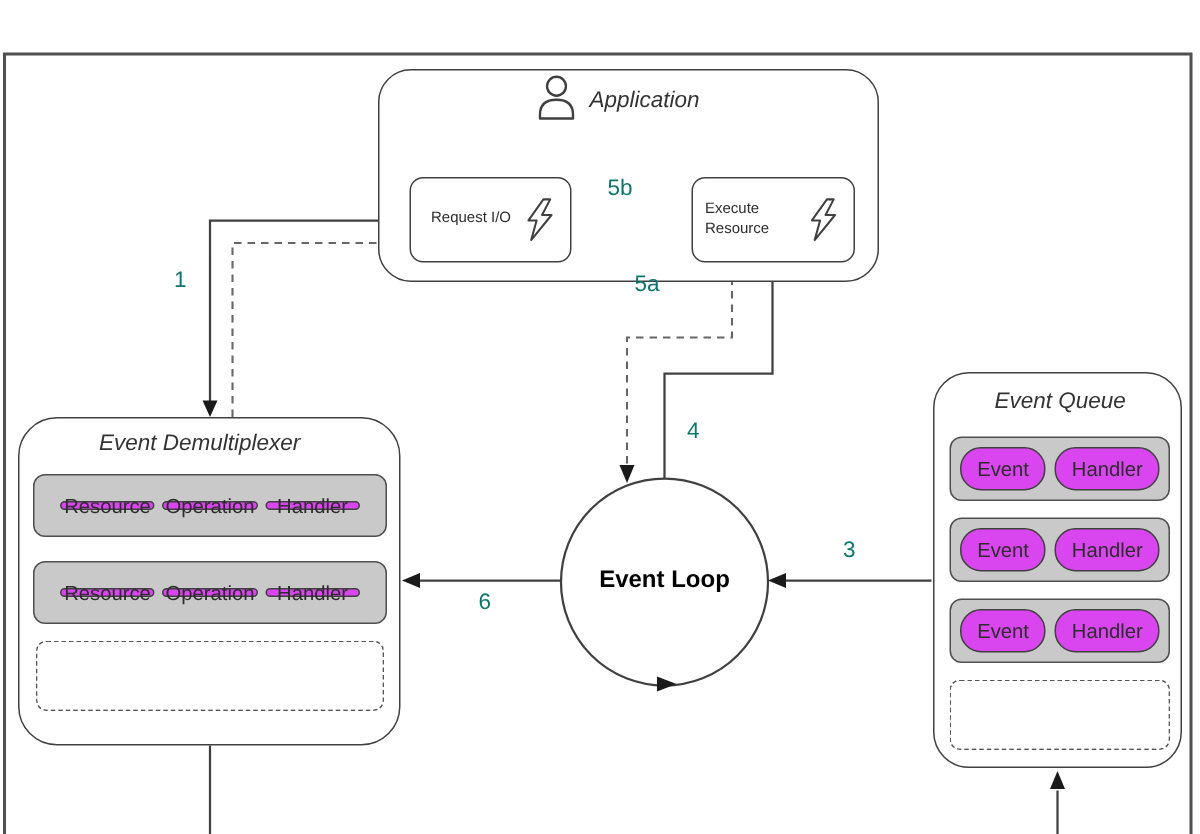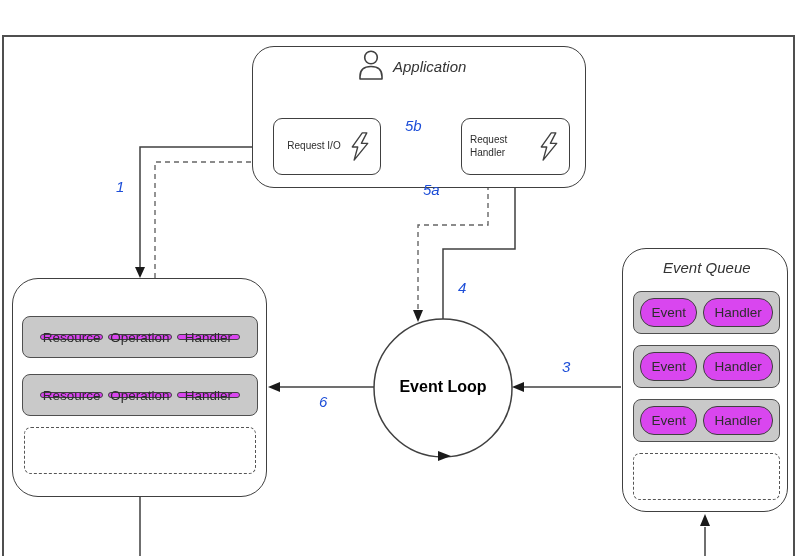--- a/index.html
+++ b/index.html
@@ -18,21 +18,21 @@
   #frame{position:absolute;left:2px;top:2px;width:793px;height:550px;border:2px solid var(--frame-border-color);}
   svg.layer{position:absolute;left:0;top:0;width:800px;height:556px;}
   svg .ln{fill:none;stroke:var(--line-color);stroke-width:1.5;}
   svg .dash{fill:none;stroke:var(--dashed-line-color);stroke-width:1.4;stroke-dasharray:5 4;}
   svg .ah{fill:#1a1a1a;stroke:none;}
   svg .circ{fill:#ffffff;stroke:var(--line-color);stroke-width:1.5;}
   .box{position:absolute;background:#fff;border:1.5px solid var(--line-color);}
   .rounded-lg{border-radius:24px;}
   .rounded-md{border-radius:9px;}
   .title{position:absolute;font-style:italic;font-size:15px;white-space:nowrap;color:#333;}
-  .num{position:absolute;font-size:15px;color:#1d4ed8;font-style:italic;}
+  .num{position:absolute;font-size:15px;color:#0f766e;}
   .iobox{display:flex;align-items:center;justify-content:space-between;padding:4px 10px 4px 8px;}
   .iobox .lbl{font-size:10px;line-height:1.25;width:64px;}
   .grayrow{position:absolute;background:var(--row-fill);border:1.4px solid #4f4f4f;border-radius:8px;
            display:flex;align-items:stretch;padding:17px;gap:5px;}
   .cell{background:#d946ef;border:1.3px solid var(--line-color);border-radius:14px;flex:1;
         display:flex;align-items:center;justify-content:center;font-size:13.5px;}
   .emptyrow{position:absolute;border:1.5px dashed #555;border-radius:7px;background:#fff;}
   .loop-label{position:absolute;font-weight:bold;font-size:16px;color:#000000;text-align:center;}
 </style>
 </head>
@@ -81,27 +81,28 @@
   <div class="title" style="left:393px;top:25px;">Application</div>
 
   <div class="box rounded-md iobox" style="left:273px;top:85px;width:108px;height:57px;">
     <div class="lbl" style="text-align:center;">Request I/O</div>
     <svg width="20" height="29" viewBox="0 0 22 32">
       <path d="M13.5 1 L2.5 16.5 H8.5 L4.5 31 L19.5 12.5 H12.5 L18.5 1 Z" fill="none" stroke="#404040" stroke-width="1.5" stroke-linejoin="round"></path>
     </svg>
   </div>
 
   <div class="box rounded-md iobox" style="left:461px;top:85px;width:109px;height:57px;">
-    <div class="lbl">Request Handler</div>
+    <div class="lbl">Execute Resource</div>
     <svg width="20" height="29" viewBox="0 0 22 32">
       <path d="M13.5 1 L2.5 16.5 H8.5 L4.5 31 L19.5 12.5 H12.5 L18.5 1 Z" fill="none" stroke="#404040" stroke-width="1.5" stroke-linejoin="round"></path>
     </svg>
   </div>
 
   <div class="box rounded-lg" style="left:12px;top:245px;width:255px;height:219px;border-radius:26px;"></div>
+  <div class="title" style="left:66px;top:254px;">Event Demultiplexer</div>
 
   <div class="grayrow" style="left:22px;top:283px;width:236px;height:42px;">
     <div class="cell">Resource</div>
     <div class="cell">Operation</div>
     <div class="cell">Handler</div>
   </div>
   <div class="grayrow" style="left:22px;top:341px;width:236px;height:42px;">
     <div class="cell">Resource</div>
     <div class="cell">Operation</div>
     <div class="cell">Handler</div>

